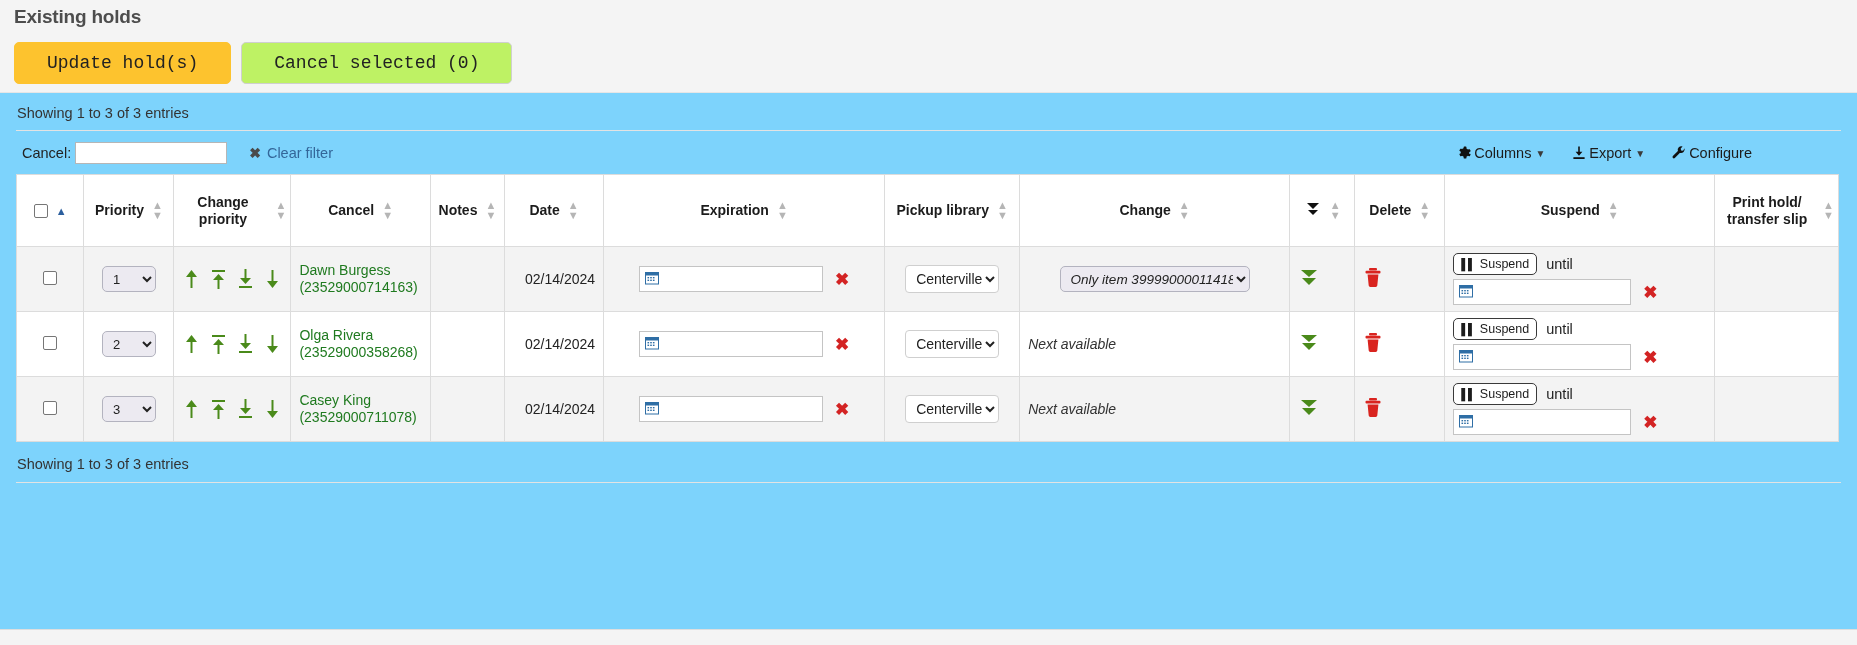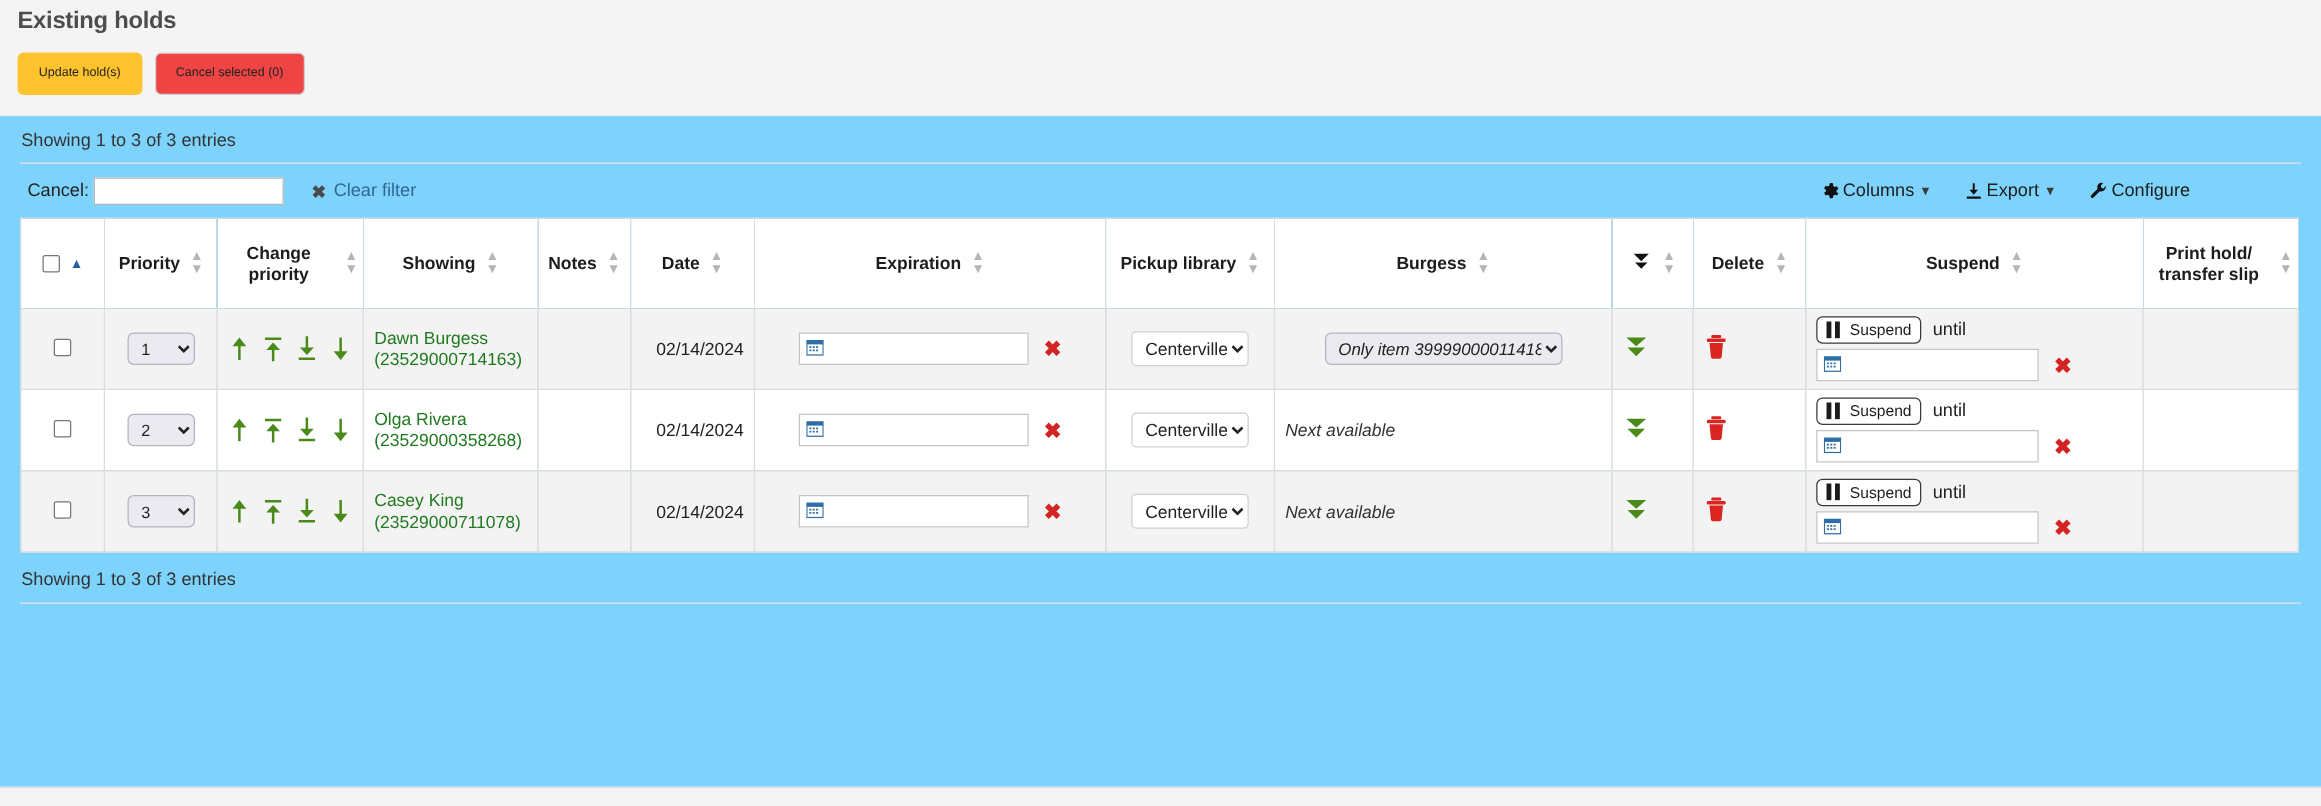--- a/index.html
+++ b/index.html
@@ -15,32 +15,32 @@
   .page { position: relative; width: 1857px; height: 645px; }
 
   
   .hold-header { padding: 6px 0 0 14px; }
   .hold-title {
     font-size: 19px; font-weight: bold; color: #4d4d4d;
     letter-spacing: -0.2px; margin: 0 0 14px 0;
   }
   .btn-row { display: flex; gap: 10px; padding-left: 0px; }
   .btn {
-    font-family: Liberation Sans, sans-serif;
-    font-size: 10px; line-height: 1;
-    padding: 11px 16px;
+    font-family: Liberation Mono, monospace;
+    font-size: 18px; line-height: 1;
+    padding: 11px 32px;
     border-radius: 5px;
     cursor: pointer;
     white-space: nowrap;
   }
   .btn-primary {
     background: #fdc32e; border: 1px solid #fdc32e; color: #222;
   }
   .btn-default {
-    background: #ef4444; border: 1px solid #cfcfcf; color: #222;
+    background: #bef264; border: 1px solid #cfcfcf; color: #222;
   }
 
   
   .panel {
     position: absolute; top: 92px; left: 0; right: 0; bottom: 15px;
     background: #7dd3fc;
     border-top: 1px solid #e6e6e6;
     border-bottom: 1px solid #dedede;
   }
   .entries-info {
@@ -276,21 +276,21 @@
               <div class="th-inner">
                 <span class="th-label">Change priority</span>
                 <span class="sorticon">
                     <i>▲</i>
                     <i>▼</i>
                   </span>
               </div>
             </th>
             <th>
               <div class="th-inner">
-                <span class="th-label">Showing</span>
+                <span class="th-label">Cancel</span>
                 <span class="sorticon">
                     <i>▲</i>
                     <i>▼</i>
                   </span>
               </div>
             </th>
             <th>
               <div class="th-inner">
                 <span class="th-label">Notes</span>
                 <span class="sorticon">
@@ -321,21 +321,21 @@
               <div class="th-inner">
                 <span class="th-label">Pickup library</span>
                 <span class="sorticon">
                     <i>▲</i>
                     <i>▼</i>
                   </span>
               </div>
             </th>
             <th>
               <div class="th-inner">
-                <span class="th-label">Burgess</span>
+                <span class="th-label">Change</span>
                 <span class="sorticon">
                     <i>▲</i>
                     <i>▼</i>
                   </span>
               </div>
             </th>
             <th>
               <div class="th-inner">
                 <span>
                   <svg width="18" height="18" viewBox="0 0 18 18">

